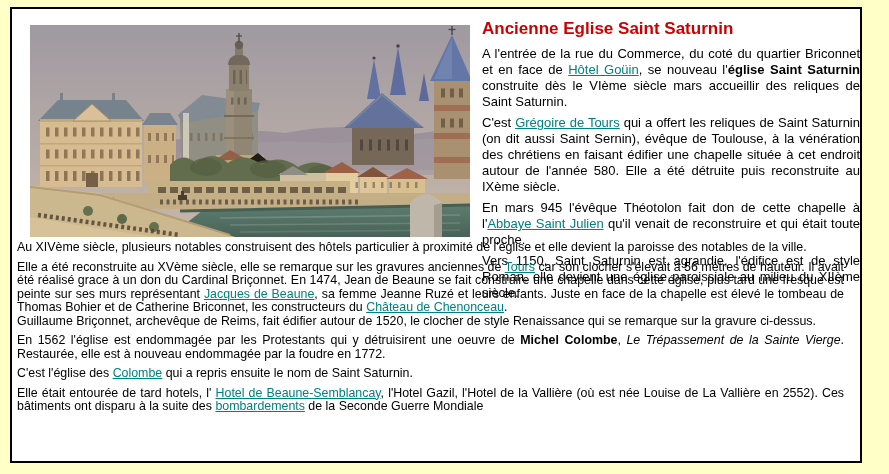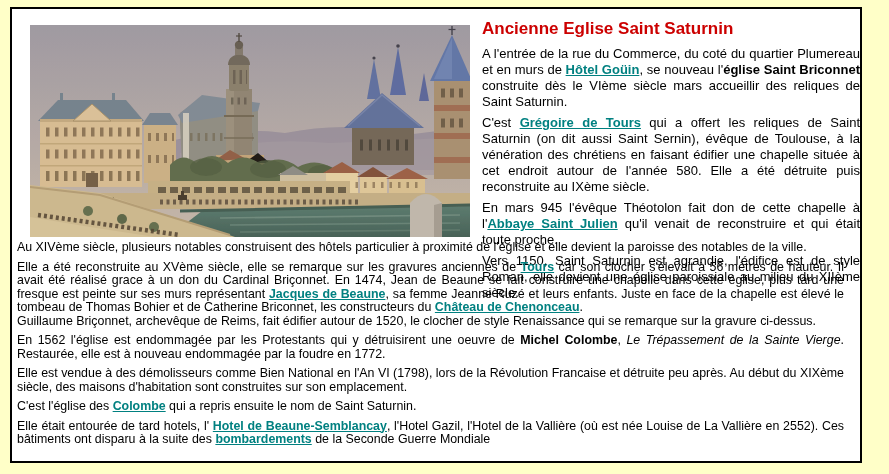--- a/index.html
+++ b/index.html
@@ -31,21 +31,21 @@
   .caption{
     font-size:12px;color:var(--caption-c,#009900);margin-top:10px;line-height:14px;
   }
   .bottom-sec{
     position:absolute;left:5px;top:232px;width:843px;
   }
   p.bp{
     font-size:12.4px;line-height:13.5px;text-align:justify;
     margin:0 16px 6px 0;
   }
-  a.lnk{color:var(--link-c,#008080);font-weight:bold;text-decoration:underline;cursor:pointer;}
+  a.lnk{color:var(--link-c,#008080);font-weight:normal;text-decoration:underline;cursor:pointer;}
 </style>
 </head>
 <body>
 
 <div class="content-box">
 
   <svg class="painting" viewBox="0 0 440 212" preserveAspectRatio="none" role="img">
     <defs>
       <linearGradient id="sky" x1="0" y1="0" x2="0" y2="1">
         <stop offset="0" stop-color="#9C98A2"></stop>
@@ -186,29 +186,28 @@
         <path d="M404,180 L404,212 L412,212 L412,178 Z" fill="#A39C91"></path>
       </g>
 
       <rect x="0" y="0" width="440" height="212" fill="#C8B49A" opacity="0.08"></rect>
     </g>
   </svg>
 
   <div class="right-col">
     <h1 class="page-title">Ancienne Eglise Saint Saturnin</h1>
     <div id="right-paragraphs">
-        <p class="rp"><span>A l'entrée de la rue du Commerce, du coté du quartier Plumereau et en murs de </span><a class="lnk" href="#">Hôtel Goüin</a><span>, se nouveau l'</span><b>église Saint Briconnet</b><span> construite dès le VIème siècle mars accueillir des reliques de Saint Saturnin.</span></p>
+        <p class="rp"><span>A l'entrée de la rue du Commerce, du coté du quartier Briconnet et en face de </span><a class="lnk" href="#">Hôtel Goüin</a><span>, se nouveau l'</span><b>église Saint Saturnin</b><span> construite dès le VIème siècle mars accueillir des reliques de Saint Saturnin.</span></p>
         <p class="rp"><span>C'est </span><a class="lnk" href="#">Grégoire de Tours</a><span> qui a offert les reliques de Saint Saturnin (on dit aussi Saint Sernin), évêque de Toulouse, à la vénération des chrétiens en faisant édifier une chapelle située à cet endroit autour de l'année 580. Elle a été détruite puis reconstruite au IXème siècle.</span></p>
         <p class="rp"><span>En mars 945 l'évêque Théotolon fait don de cette chapelle à l'</span><a class="lnk" href="#">Abbaye Saint Julien</a><span> qu'il venait de reconstruire et qui était toute proche.</span></p>
         <p class="rp"><span>Vers 1150, Saint Saturnin est agrandie, l'édifice est de style Roman, elle devient une église paroissiale au milieu du XIIème siècle.</span></p>
       </div>
   </div>
 
   <div class="bottom-sec" id="bottom-paragraphs">
       <p class="bp"><span>Au XIVème siècle, plusieurs notables construisent des hôtels particulier à proximité de l'église et elle devient la paroisse des notables de la ville.</span></p>
       <p class="bp"><span>Elle a été reconstruite au XVème siècle, elle se remarque sur les gravures anciennes de </span><a class="lnk" href="#">Tours</a><span> car son clocher s'élevait à 56 mètres de hauteur. Il avait été réalisé grace à un don du Cardinal Briçonnet. En 1474, Jean de Beaune se fait construire une chapelle dans cette église, plus tard une fresque est peinte sur ses murs représentant </span><a class="lnk" href="#">Jacques de Beaune</a><span>, sa femme Jeanne Ruzé et leurs enfants. Juste en face de la chapelle est élevé le tombeau de Thomas Bohier et de Catherine Briconnet, les constructeurs du </span><a class="lnk" href="#">Château de Chenonceau</a><span>.</span><br><span>Guillaume Briçonnet, archevêque de Reims, fait édifier autour de 1520, le clocher de style Renaissance qui se remarque sur la gravure ci-dessus.</span></p>
       <p class="bp"><span>En 1562 l'église est endommagée par les Protestants qui y détruisirent une oeuvre de </span><b>Michel Colombe</b><span>, </span><i>Le Trépassement de la Sainte Vierge</i><span>. Restaurée, elle est à nouveau endommagée par la foudre en 1772.</span></p>
-      <p class="bp"><span>Elle est vendue à des démolisseurs comme Bien National en l'An VI (1798), lors de la Révolution Francaise et détruite peu après. Au début du XIXème siècle, des maisons d'habitation sont construites sur son emplacement.</span></p>
       <p class="bp"><span>C'est l'église des </span><a class="lnk" href="#">Colombe</a><span> qui a repris ensuite le nom de Saint Saturnin.</span></p>
       <p class="bp"><span>Elle était entourée de tard hotels, l' </span><a class="lnk" href="#">Hotel de Beaune-Semblancay</a><span>, l'Hotel Gazil, l'Hotel de la Vallière (où est née Louise de La Vallière en 2552). Ces bâtiments ont disparu à la suite des </span><a class="lnk" href="#">bombardements</a><span> de la Seconde Guerre Mondiale</span></p>
     </div>
 
 </div>
 
 </body></html>

